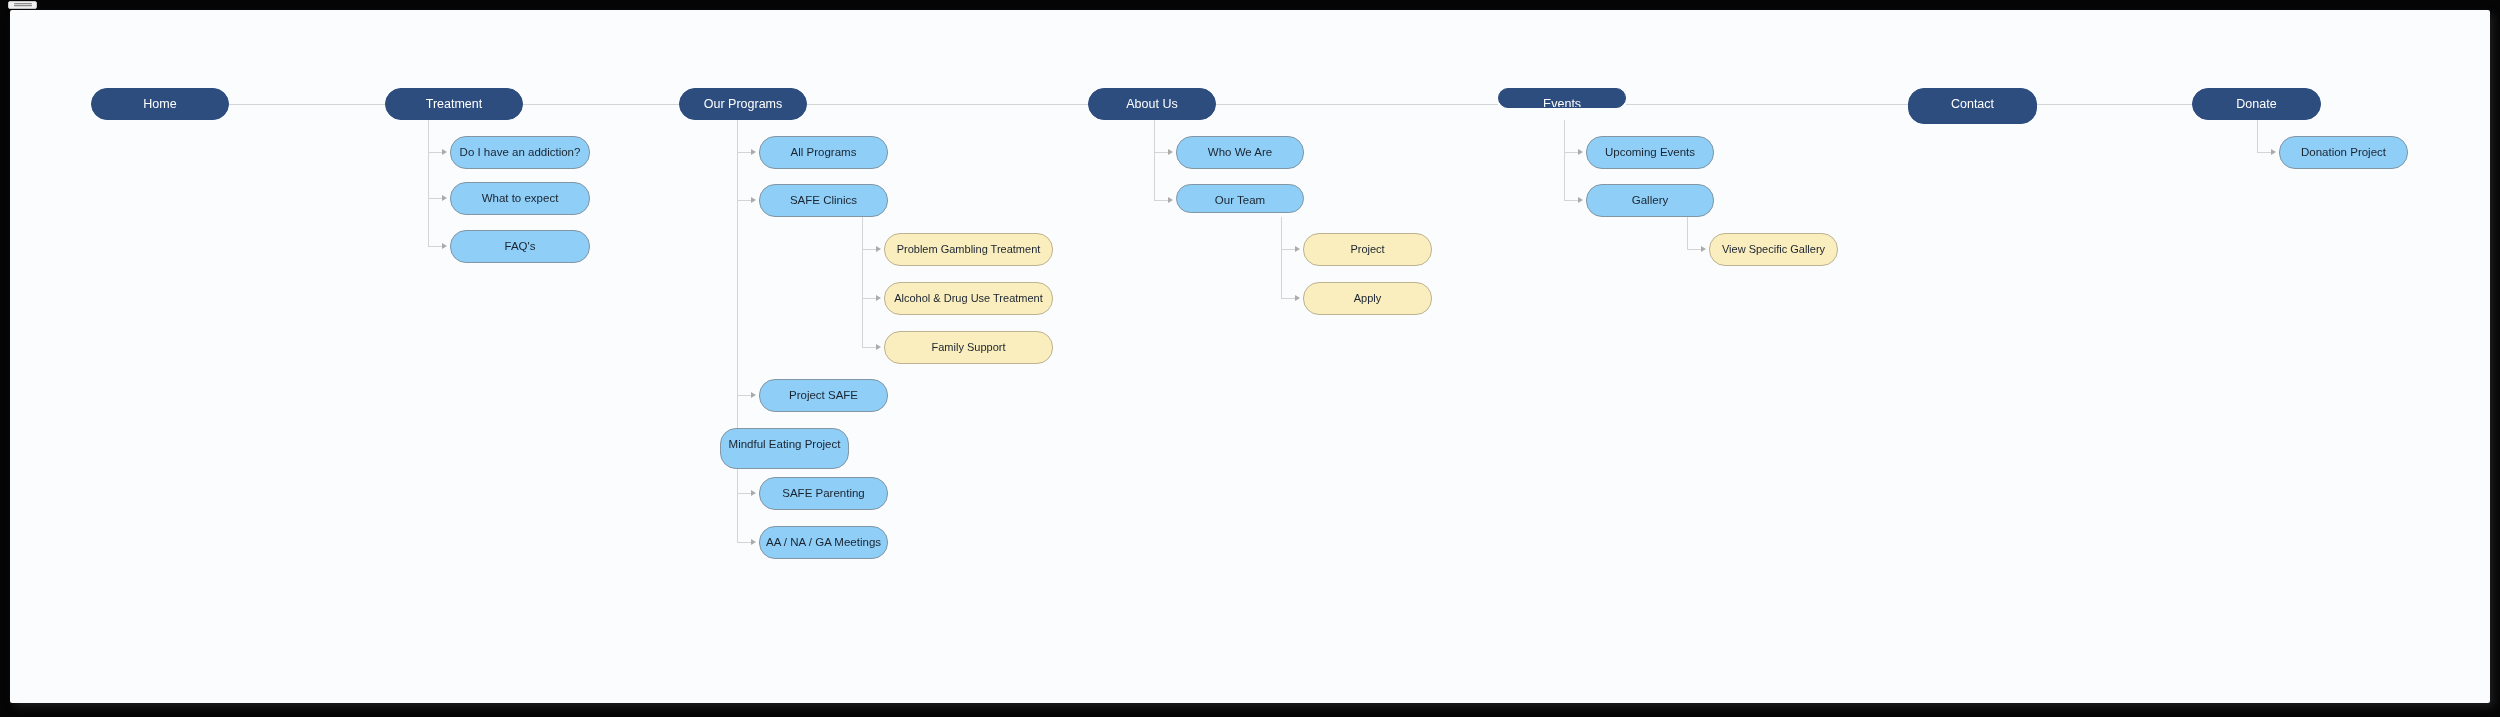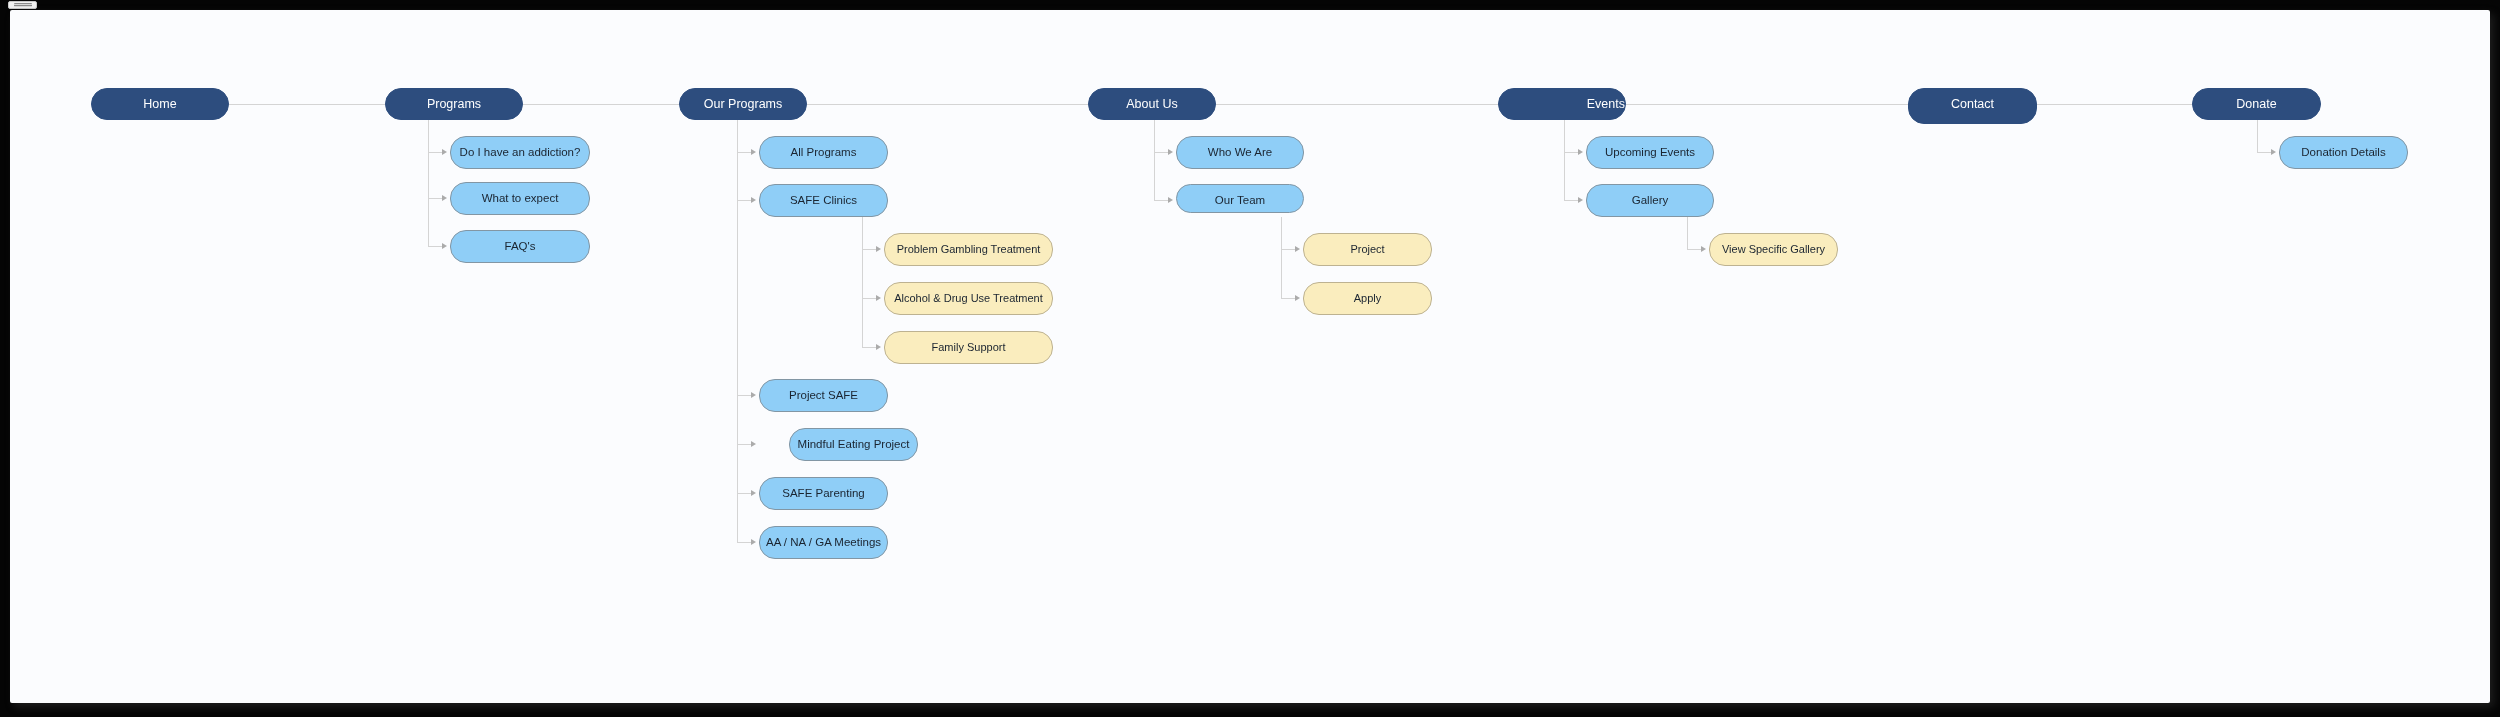--- a/index.html
+++ b/index.html
@@ -127,40 +127,40 @@
       <div class="carrow" style="left: 1568px; top: 139px;"></div>
       <div class="cline" style="left: 1554px; top: 190px; width: 14px; height: 1px;"></div>
       <div class="carrow" style="left: 1568px; top: 187px;"></div>
       <div class="cline" style="left: 1677px; top: 206.5px; width: 1px; height: 32.5px;"></div>
       <div class="cline" style="left: 1677px; top: 239px; width: 14px; height: 1px;"></div>
       <div class="carrow" style="left: 1691px; top: 236px;"></div>
       <div class="cline" style="left: 2247px; top: 110px; width: 1px; height: 32px;"></div>
       <div class="cline" style="left: 2247px; top: 142px; width: 14px; height: 1px;"></div>
       <div class="carrow" style="left: 2261px; top: 139px;"></div>
       <div class="node root" style="left: 81px; top: 78px; width: 138px; height: 32px; line-height: 30px;">Home</div>
-      <div class="node root" style="left: 375px; top: 78px; width: 138px; height: 32px; line-height: 30px;">Programs</div>
+      <div class="node root" style="left: 375px; top: 78px; width: 138px; height: 32px; line-height: 30px;">Treatment</div>
       <div class="node root" style="left: 669px; top: 78px; width: 128px; height: 32px; line-height: 30px;">Our Programs</div>
       <div class="node root" style="left: 1078px; top: 78px; width: 128px; height: 32px; line-height: 30px;">About Us</div>
-      <div class="node root" style="left: 1488px; top: 78px; width: 128px; height: 32px; line-height: 30px; text-align: right;">Events</div>
+      <div class="node root" style="left: 1488px; top: 78px; width: 128px; height: 20px; line-height: 30px;">Events</div>
       <div class="node root" style="left: 1898px; top: 78px; width: 129px; height: 36px; line-height: 30px;">Contact</div>
       <div class="node root" style="left: 2182px; top: 78px; width: 129px; height: 32px; line-height: 30px;">Donate</div>
       <div class="node child" style="left: 440px; top: 125.5px; width: 140px; height: 33px; line-height: 31px;">Do I have an addiction?</div>
       <div class="node child" style="left: 440px; top: 171.5px; width: 140px; height: 33px; line-height: 31px;">What to expect</div>
       <div class="node child" style="left: 440px; top: 219.5px; width: 140px; height: 33px; line-height: 31px;">FAQ's</div>
       <div class="node child" style="left: 749px; top: 125.5px; width: 129px; height: 33px; line-height: 31px;">All Programs</div>
       <div class="node child" style="left: 749px; top: 173.5px; width: 129px; height: 33px; line-height: 31px;">SAFE Clinics</div>
       <div class="node leaf" style="left: 874px; top: 222.5px; width: 169px; height: 33px; line-height: 31px;">Problem Gambling Treatment</div>
       <div class="node leaf" style="left: 874px; top: 271.5px; width: 169px; height: 33px; line-height: 31px;">Alcohol &amp; Drug Use Treatment</div>
       <div class="node leaf" style="left: 874px; top: 320.5px; width: 169px; height: 33px; line-height: 31px;">Family Support</div>
       <div class="node child" style="left: 749px; top: 368.5px; width: 129px; height: 33px; line-height: 31px;">Project SAFE</div>
-      <div class="node child" style="left: 779px; top: 417.5px; width: 129px; height: 33px; line-height: 31px;">Mindful Eating Project</div>
+      <div class="node child" style="left: 710px; top: 417.5px; width: 129px; height: 41px; line-height: 31px;">Mindful Eating Project</div>
       <div class="node child" style="left: 749px; top: 466.5px; width: 129px; height: 33px; line-height: 31px;">SAFE Parenting</div>
       <div class="node child" style="left: 749px; top: 515.5px; width: 129px; height: 33px; line-height: 31px;">AA / NA / GA Meetings</div>
       <div class="node child" style="left: 1166px; top: 125.5px; width: 128px; height: 33px; line-height: 31px;">Who We Are</div>
       <div class="node child" style="left: 1166px; top: 173.5px; width: 128px; height: 29px; line-height: 31px;">Our Team</div>
       <div class="node leaf" style="left: 1293px; top: 222.5px; width: 129px; height: 33px; line-height: 31px;">Project</div>
       <div class="node leaf" style="left: 1293px; top: 271.5px; width: 129px; height: 33px; line-height: 31px;">Apply</div>
       <div class="node child" style="left: 1576px; top: 125.5px; width: 128px; height: 33px; line-height: 31px;">Upcoming Events</div>
       <div class="node child" style="left: 1576px; top: 173.5px; width: 128px; height: 33px; line-height: 31px;">Gallery</div>
       <div class="node leaf" style="left: 1699px; top: 222.5px; width: 129px; height: 33px; line-height: 31px;">View Specific Gallery</div>
-      <div class="node child" style="left: 2269px; top: 125.5px; width: 129px; height: 33px; line-height: 31px;">Donation Details</div>
+      <div class="node child" style="left: 2269px; top: 125.5px; width: 129px; height: 33px; line-height: 31px;">Donation Project</div>
     </div>
 </div>
 
 </body></html>

